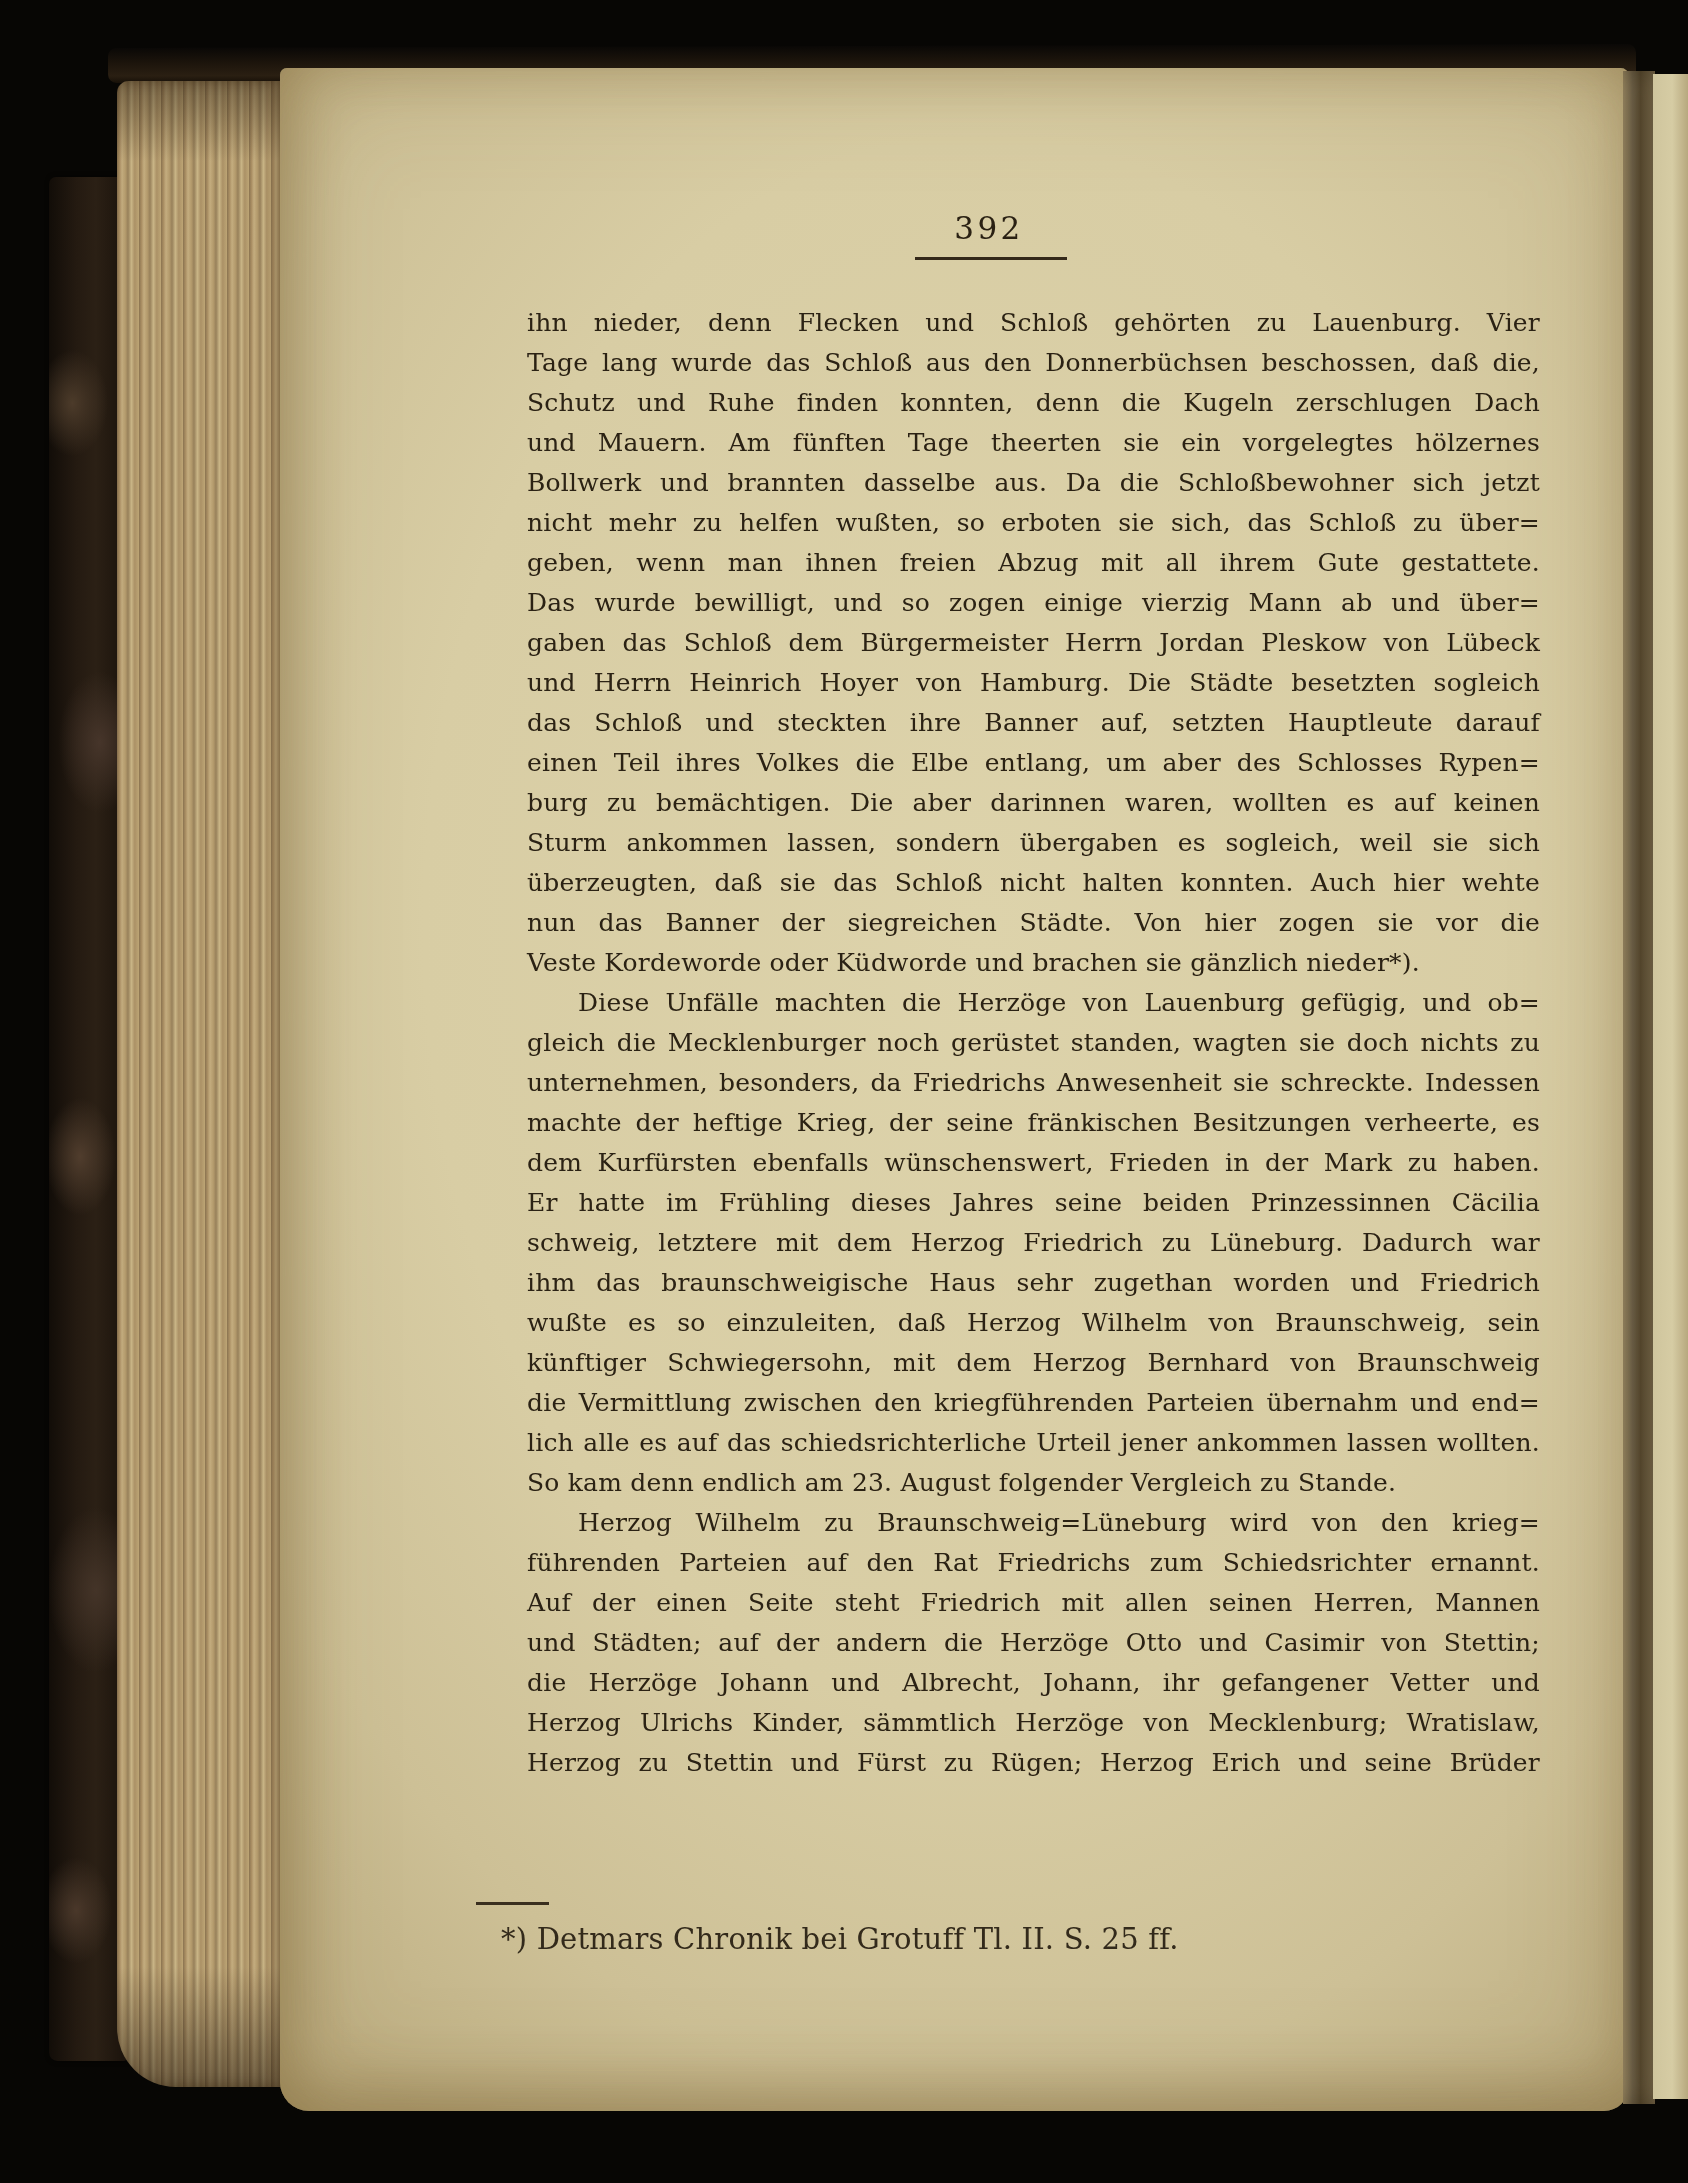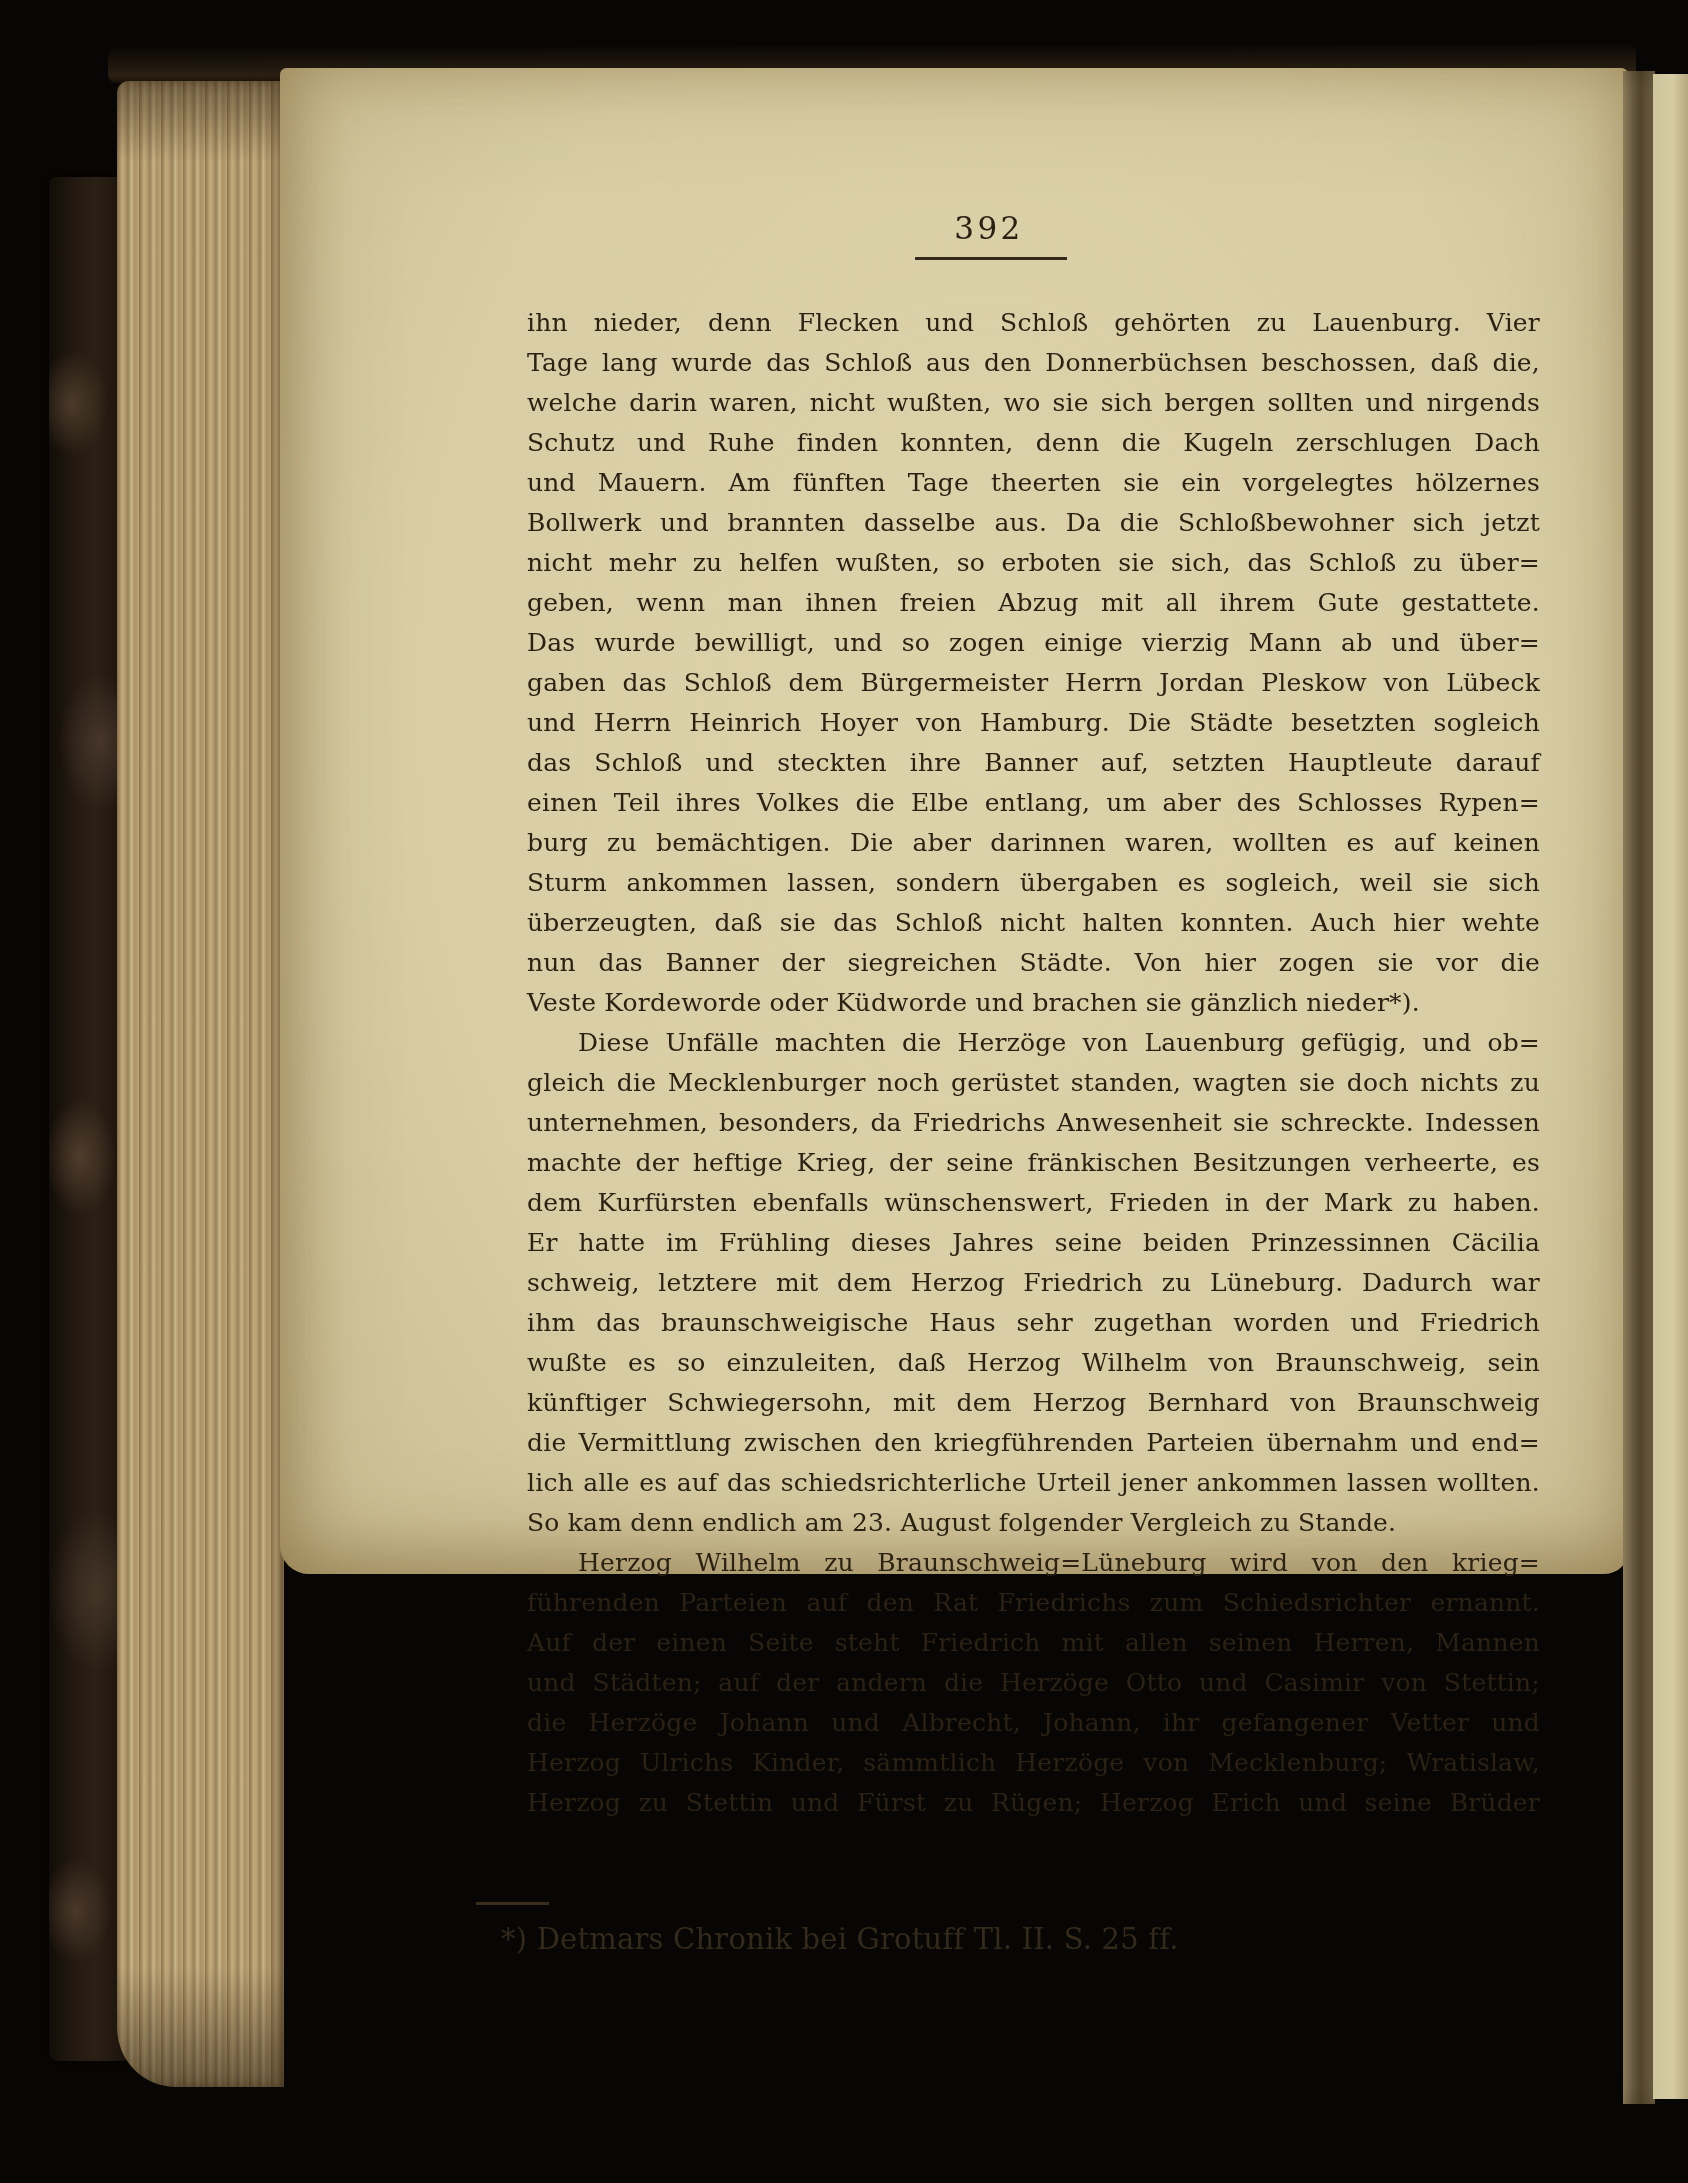--- a/index.html
+++ b/index.html
@@ -42,21 +42,21 @@
       repeating-linear-gradient(90deg,
         #8a7350 0px,#a98e63 2.5px,#c4ad7f 5px,#b39a6c 8.4px,
         #97805a 11px,#c9b586 14.4px,#ab9166 17.7px,#bda575 22px),
       #b59a6e;
     border-radius:11.8px 0 0 59px;
     box-shadow:inset -6.8px 0 11.8px rgba(60,42,20,.5);
   }
 
   
   .page{
-    position:absolute;left:280px;top:68px;width:1349px;height:1506px;
+    position:absolute;left:280px;top:68px;width:1349px;height:2043px;
     background:
       radial-gradient(1013px 1435px at 52% 42%, #ddd3ab 0%, #d8cda4 55%, #cdc096 82%, #bfb084 100%);
     border-radius:6.8px 8.4px 25px 29px;
     box-shadow:
       inset 0 0 118px rgba(130,102,52,.30),
       inset 0 -23.6px 59px rgba(115,90,44,.28),
       inset 20px 0 51px rgba(120,95,48,.22);
   }
 
   
@@ -111,21 +111,20 @@
   <div class="top-edge"></div>
   <div class="cover-strip"></div>
   <div class="page-edges"></div>
 
   <div class="page">
     <div class="pnum">392</div>
     <div class="pnum-rule"></div>
     <div class="text-block">
         <div class="line">ihn nieder, denn Flecken und Schloß gehörten zu Lauenburg. Vier</div>
         <div class="line">Tage lang wurde das Schloß aus den Donnerbüchsen beschossen, daß die,</div>
-        <div class="line">welche darin waren, nicht wußten, wo sie sich bergen sollten und nirgends</div>
         <div class="line">Schutz und Ruhe finden konnten, denn die Kugeln zerschlugen Dach</div>
         <div class="line">und Mauern. Am fünften Tage theerten sie ein vorgelegtes hölzernes</div>
         <div class="line">Bollwerk und brannten dasselbe aus. Da die Schloßbewohner sich jetzt</div>
         <div class="line">nicht mehr zu helfen wußten, so erboten sie sich, das Schloß zu über=</div>
         <div class="line">geben, wenn man ihnen freien Abzug mit all ihrem Gute gestattete.</div>
         <div class="line">Das wurde bewilligt, und so zogen einige vierzig Mann ab und über=</div>
         <div class="line">gaben das Schloß dem Bürgermeister Herrn Jordan Pleskow von Lübeck</div>
         <div class="line">und Herrn Heinrich Hoyer von Hamburg. Die Städte besetzten sogleich</div>
         <div class="line">das Schloß und steckten ihre Banner auf, setzten Hauptleute darauf</div>
         <div class="line">einen Teil ihres Volkes die Elbe entlang, um aber des Schlosses Rypen=</div>

